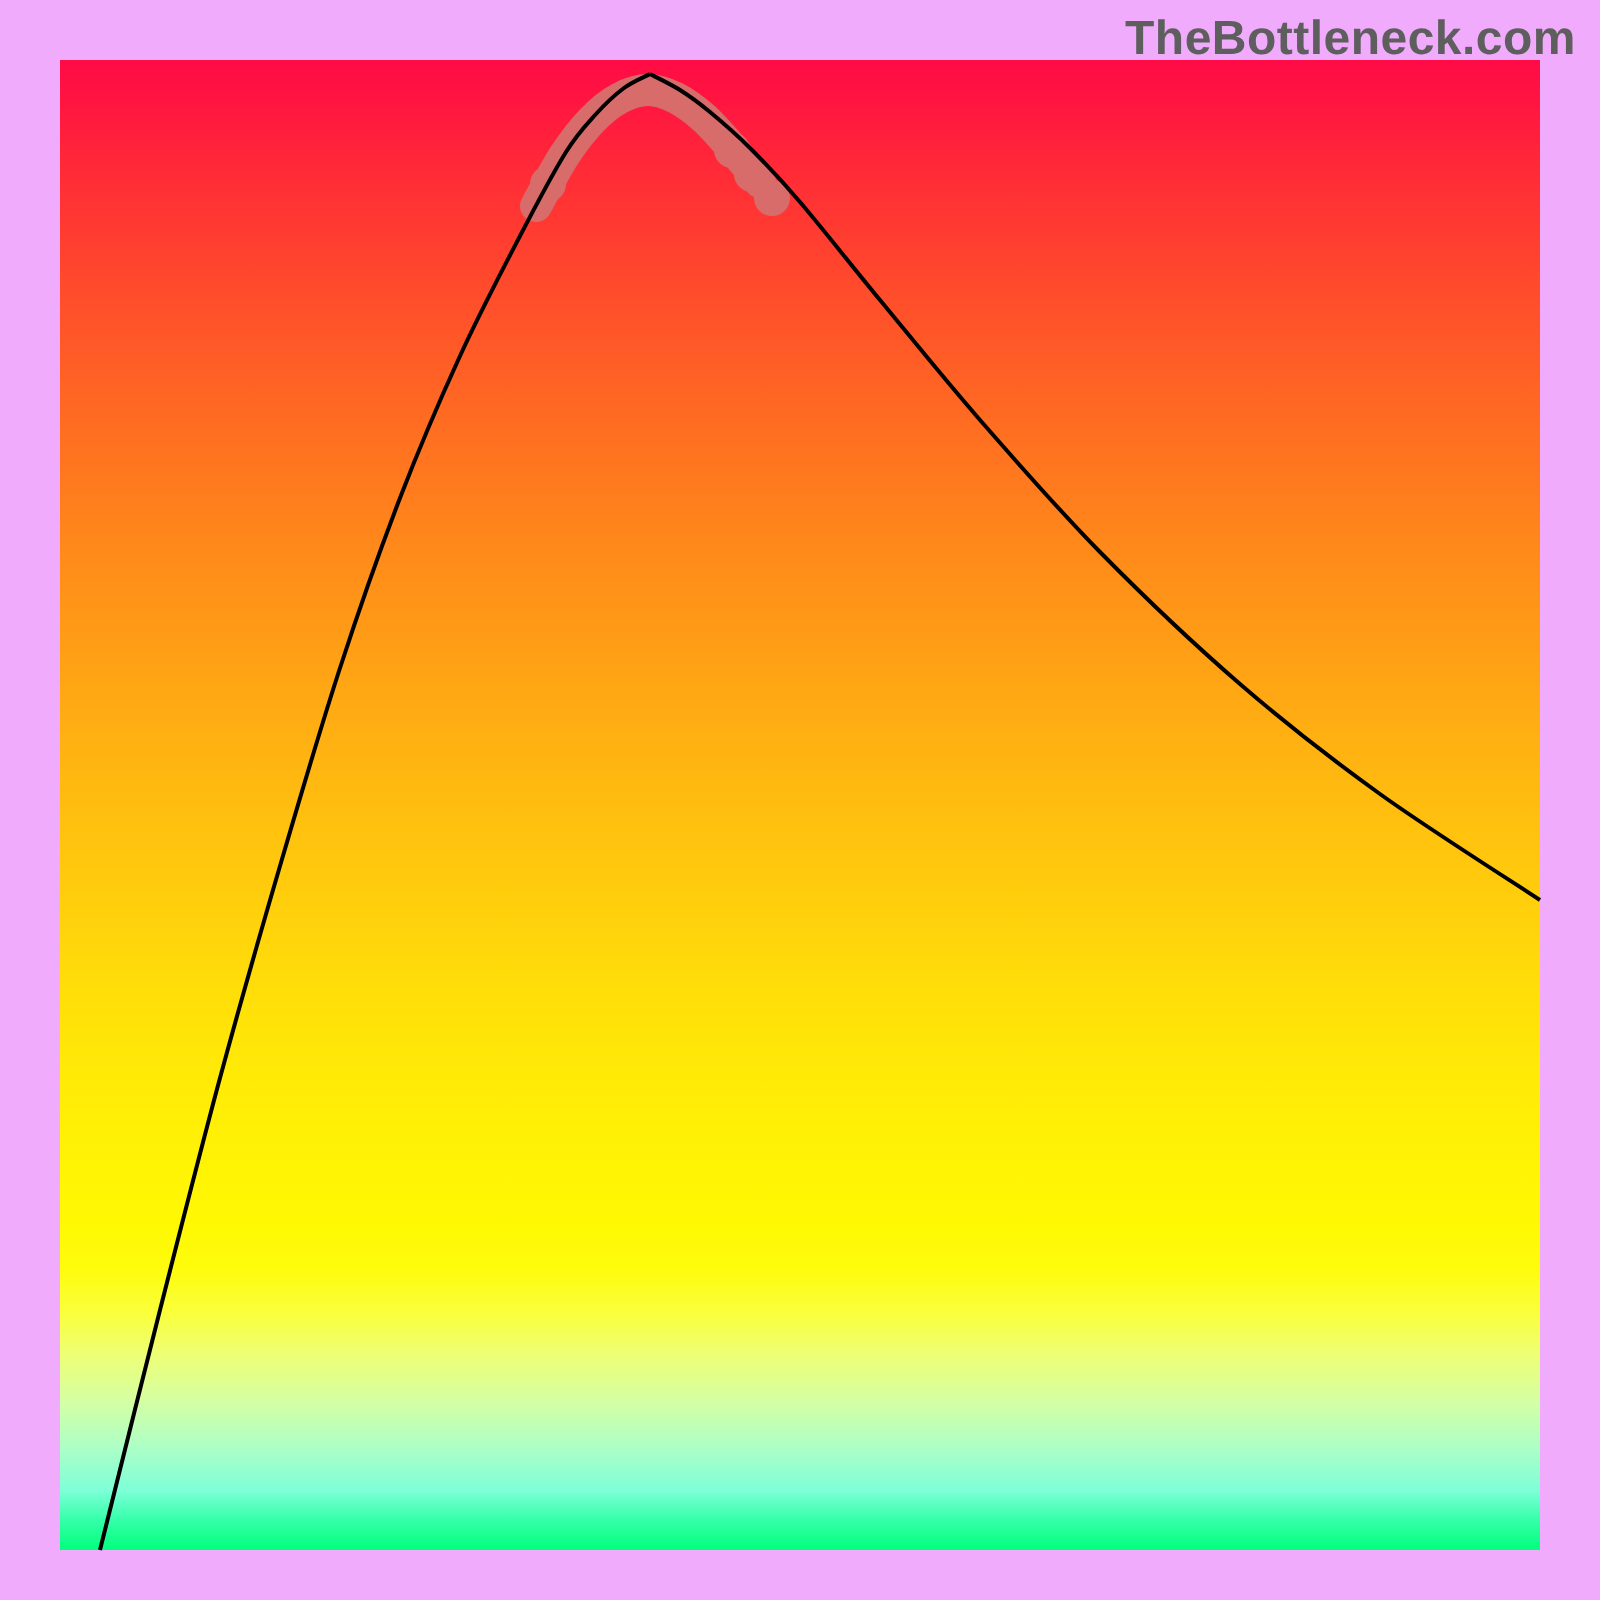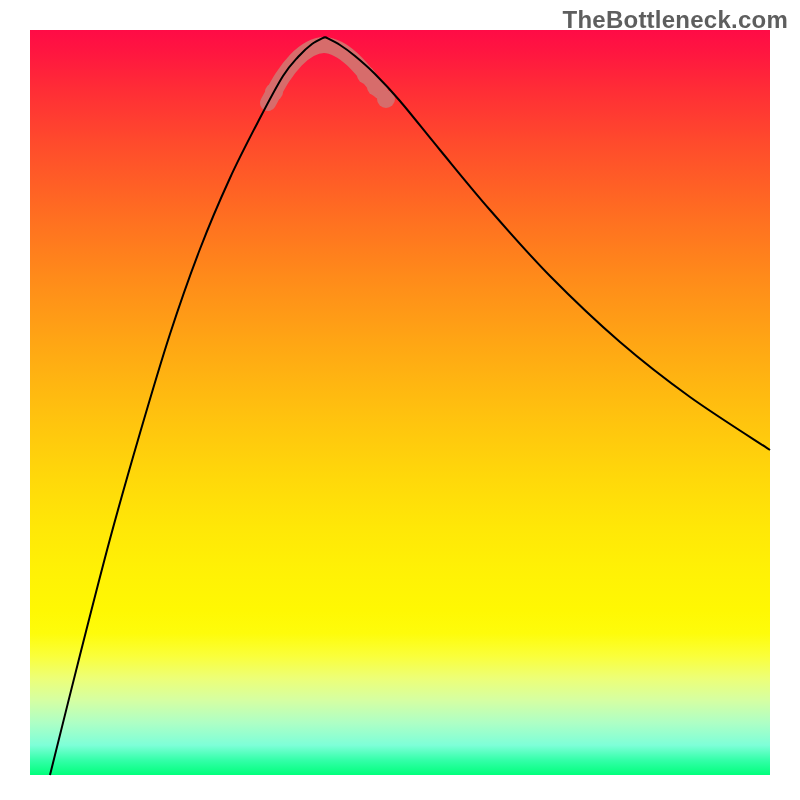--- a/index.html
+++ b/index.html
@@ -7,21 +7,21 @@
     padding: 0;
     width: 800px;
     height: 800px;
     overflow: hidden;
     background: #000;
   }
   .chart-container {
     position: relative;
     width: 800px;
     height: 800px;
-    background: #ffffff;
+    background: #f0abfc;
   }
   .plot-area {
     position: absolute;
     left: 30px;
     top: 30px;
     width: 740px;
     height: 745px;
     background: linear-gradient(to bottom,
       #ff0b46 0%,
       #ff1640 3%,

